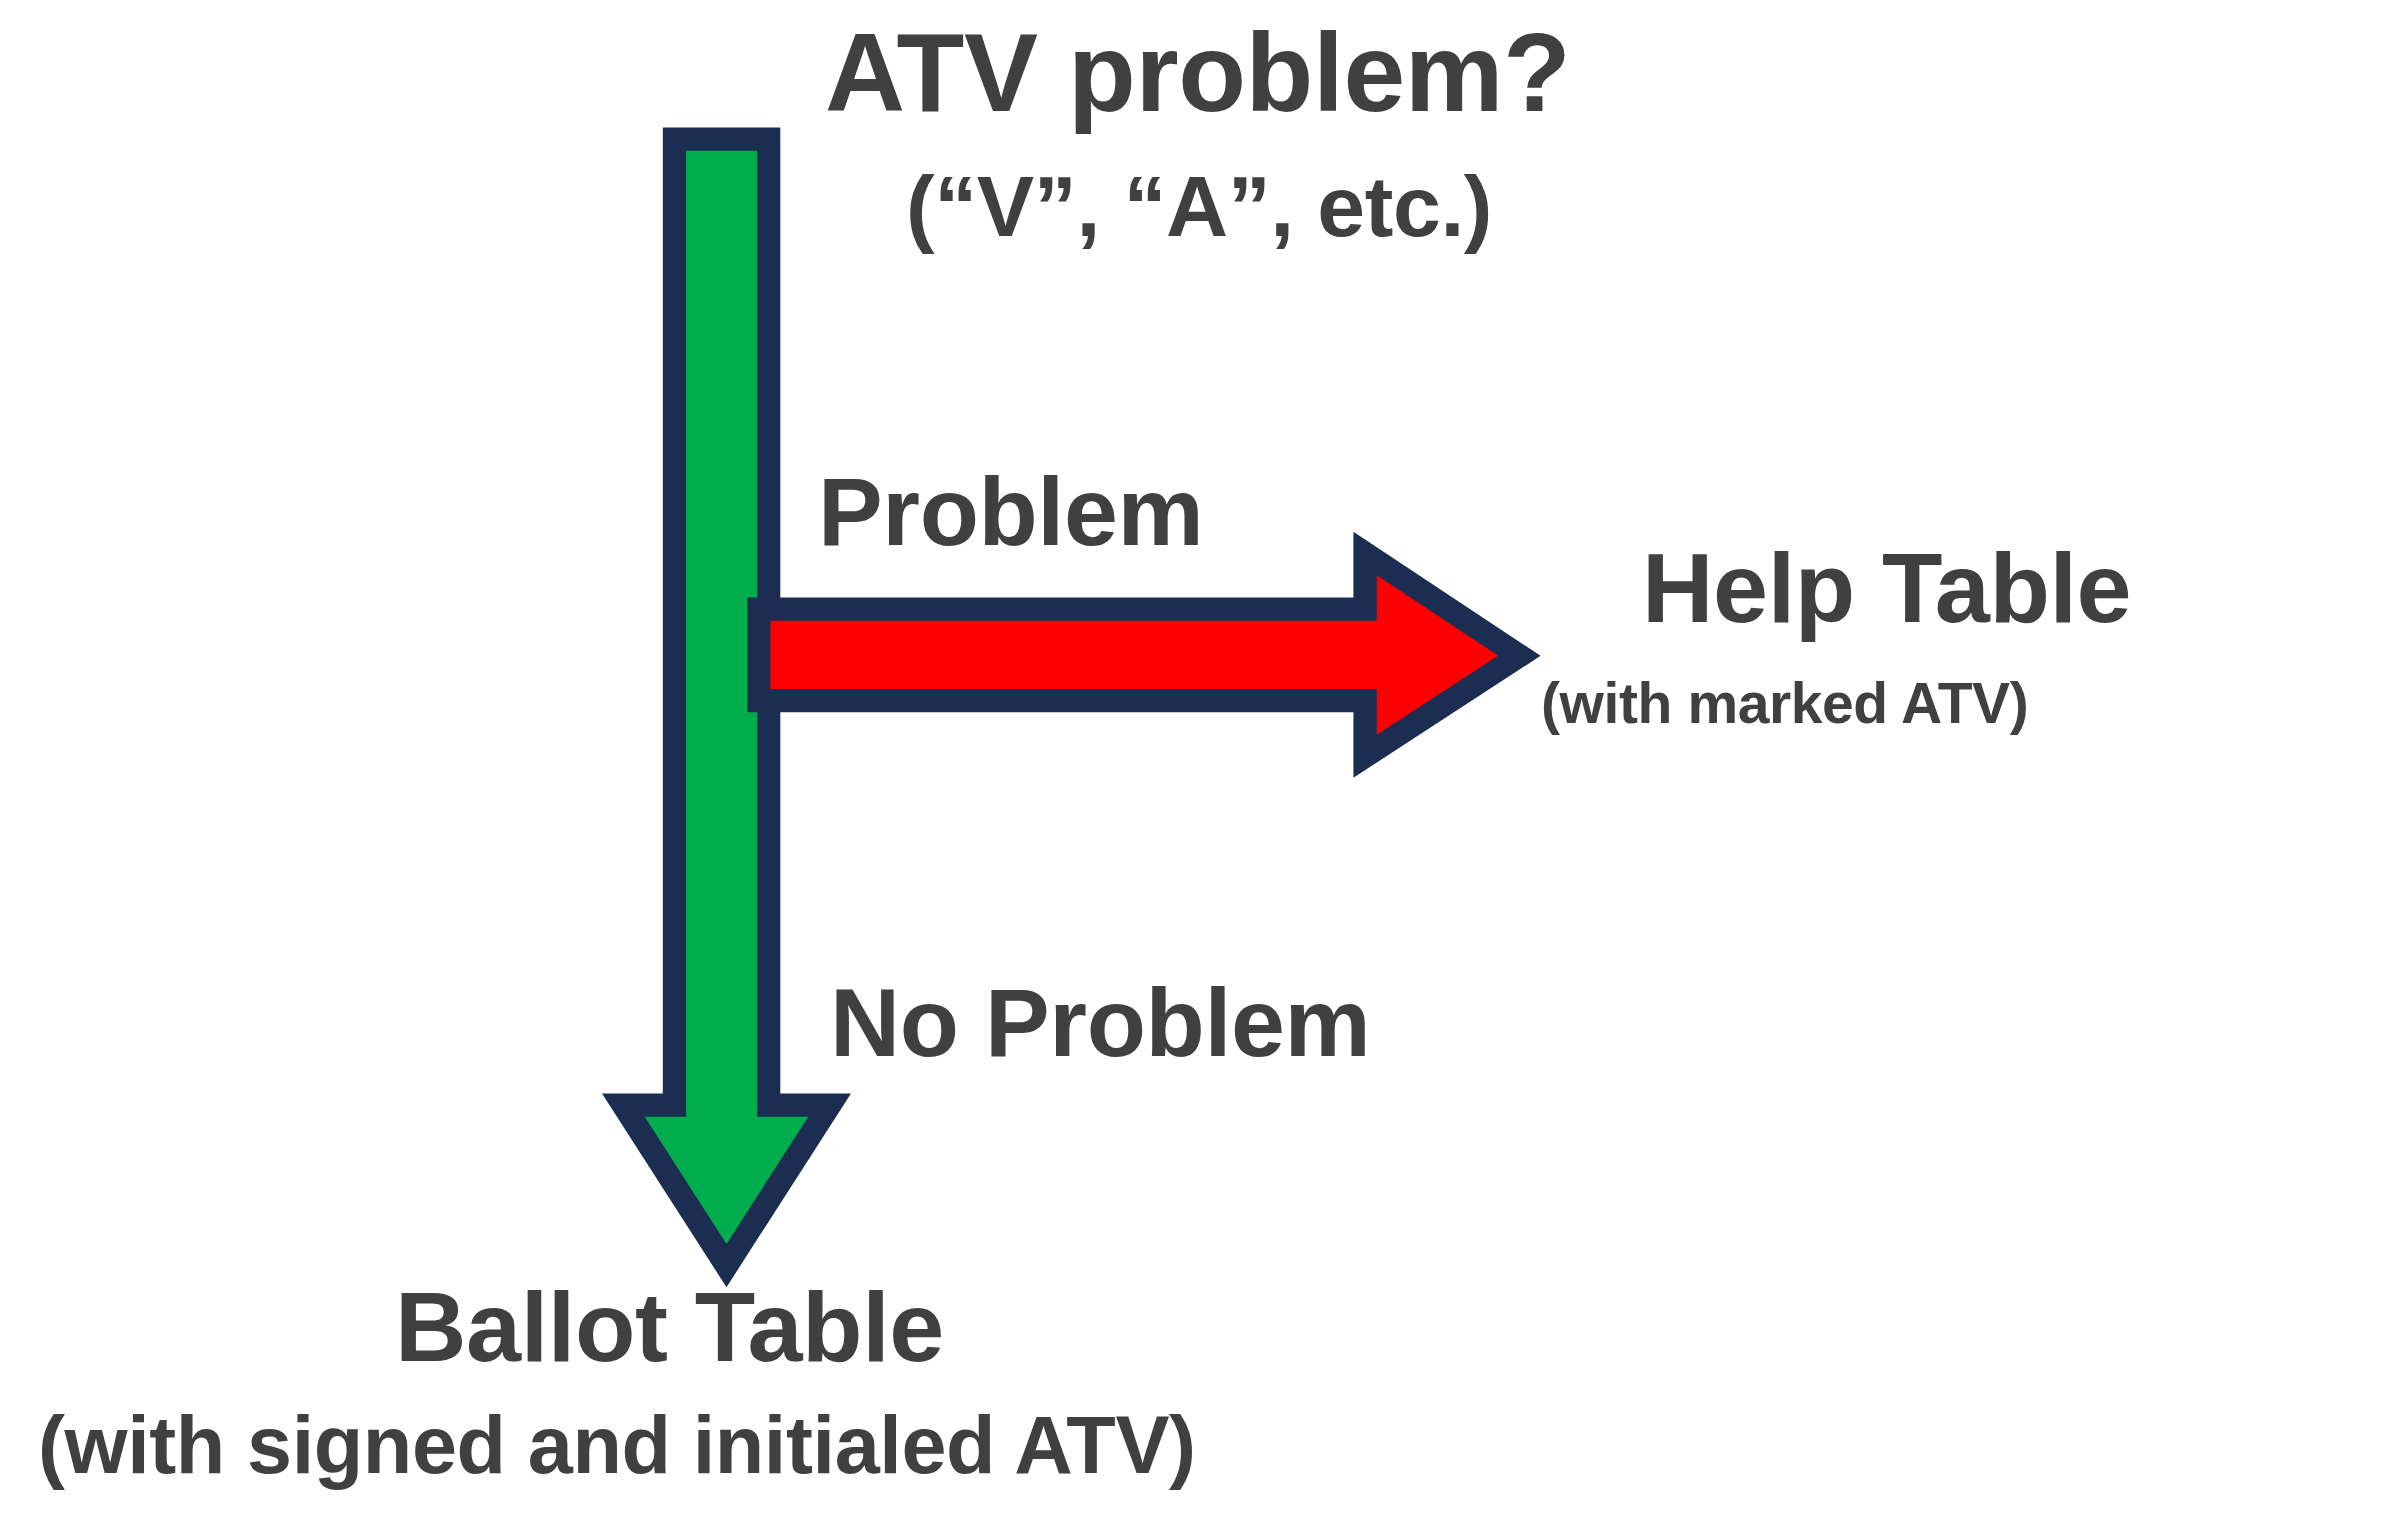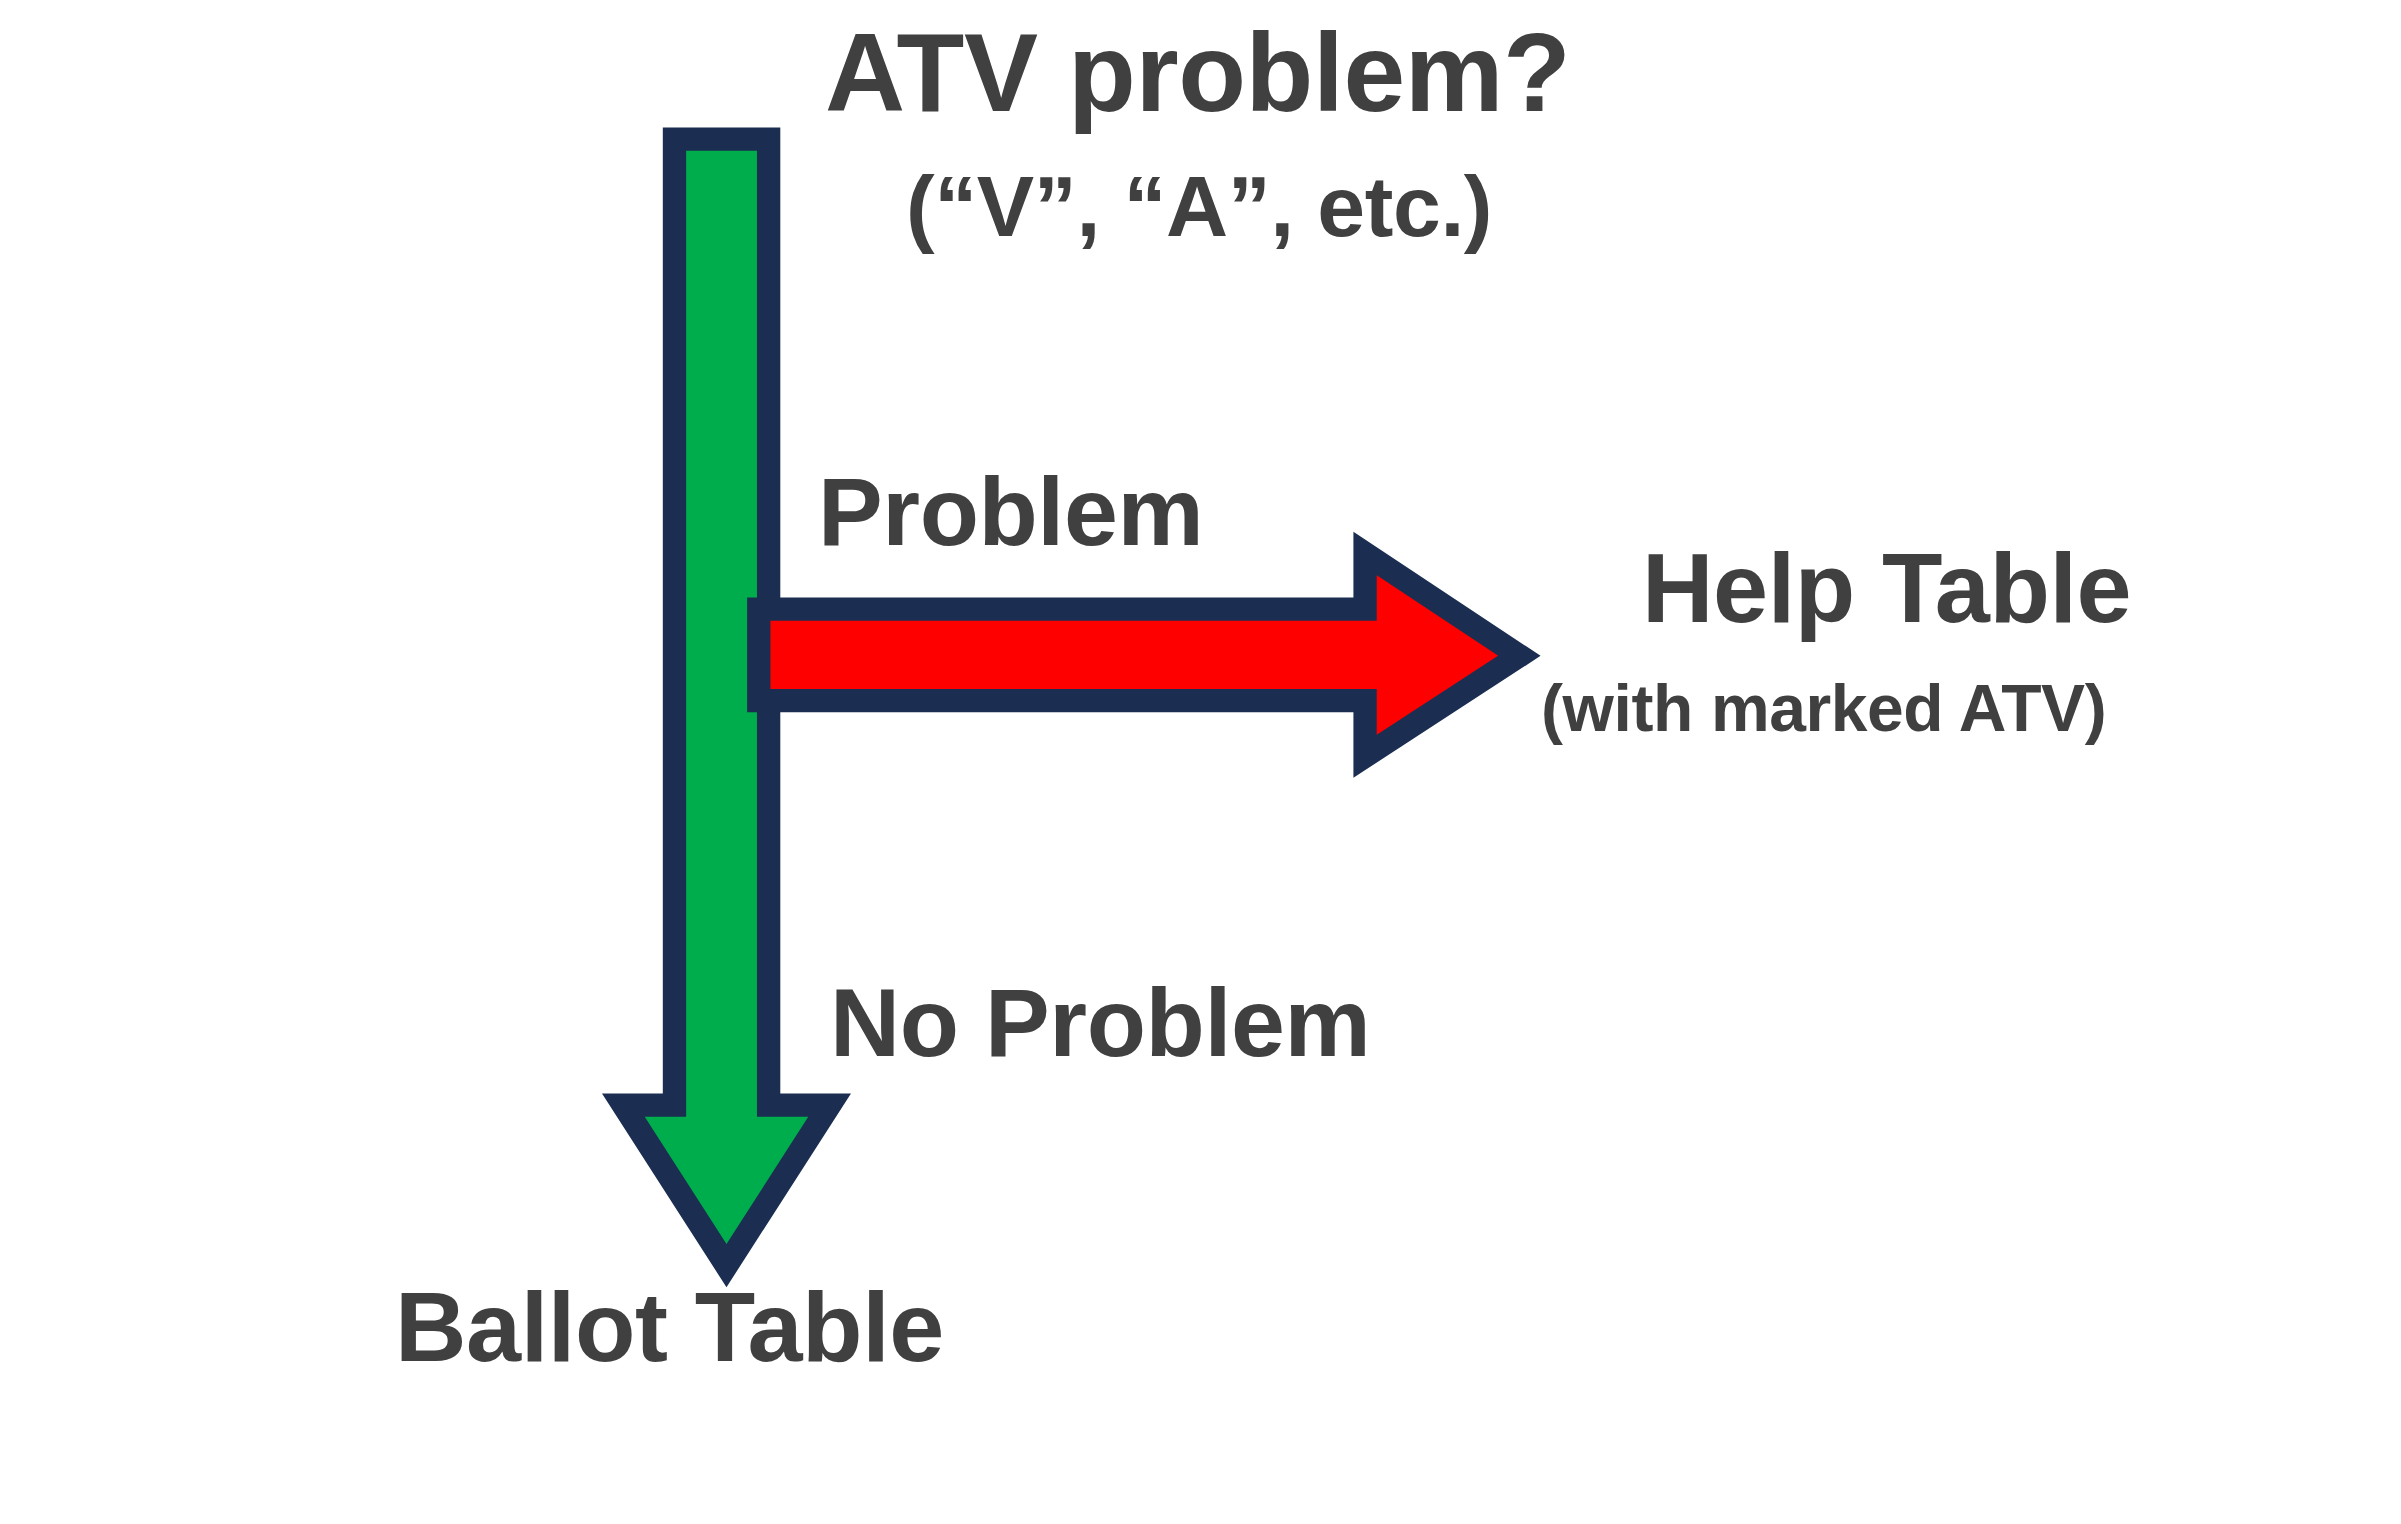--- a/index.html
+++ b/index.html
@@ -64,21 +64,21 @@
   
   #help-title {
     left: 1642px;
     top: 538px;
     font-size: 99px;
     text-align: right;
   }
   #help-sub {
     left: 1541px;
     top: 675px;
-    font-size: 66px;
+    font-size: 57px;
   }
 
   
   #ballot-title {
     left: 395px;
     top: 1277px;
     font-size: 99px;
   }
   #ballot-sub {
     left: 38px;
@@ -105,15 +105,16 @@
   <div class="txt" id="label-problem">Problem</div>
 
   <div class="txt" id="label-no-problem">No Problem</div>
 
   <div class="txt" id="help-title">Help Table</div>
 
   <div class="txt" id="help-sub">(with marked ATV)</div>
 
   <div class="txt" id="ballot-title">Ballot Table</div>
 
+  <div class="txt" id="ballot-sub">(with signed and initialed ATV)</div>
 
 </div>
 
 
 </body></html>

